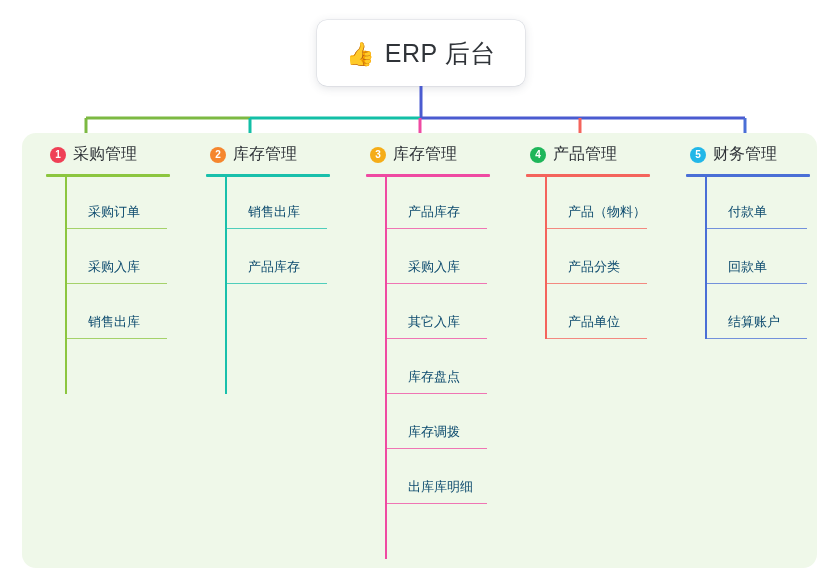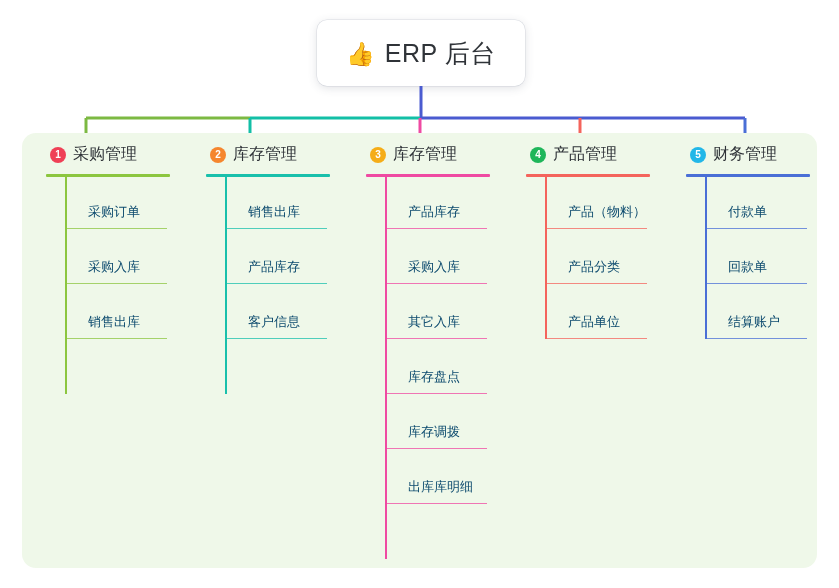--- a/index.html
+++ b/index.html
@@ -203,24 +203,20 @@
         <div class="spine" style="background: rgb(25, 192, 171); height: 220px;"></div>
         <div class="items">
           <div class="item">
             <span class="item-label">销售出库</span>
             <div class="item-rule" style="background: rgb(25, 192, 171); opacity: 0.75;"></div>
           </div>
           <div class="item">
             <span class="item-label">产品库存</span>
             <div class="item-rule" style="background: rgb(25, 192, 171); opacity: 0.75;"></div>
           </div>
-          <div class="item">
-            <span class="item-label">客户信息</span>
-            <div class="item-rule" style="background: rgb(25, 192, 171); opacity: 0.75;"></div>
-          </div>
         </div>
       </div>
       <div class="column" style="left: 334px;">
         <div class="col-head">
           <span class="badge" style="background: rgb(245, 173, 24);">3</span>
           <span class="col-title">库存管理</span>
         </div>
         <div class="head-rule" style="background: rgb(239, 74, 162);"></div>
         <div class="spine" style="background: rgb(239, 74, 162); height: 385px;"></div>
         <div class="items">

